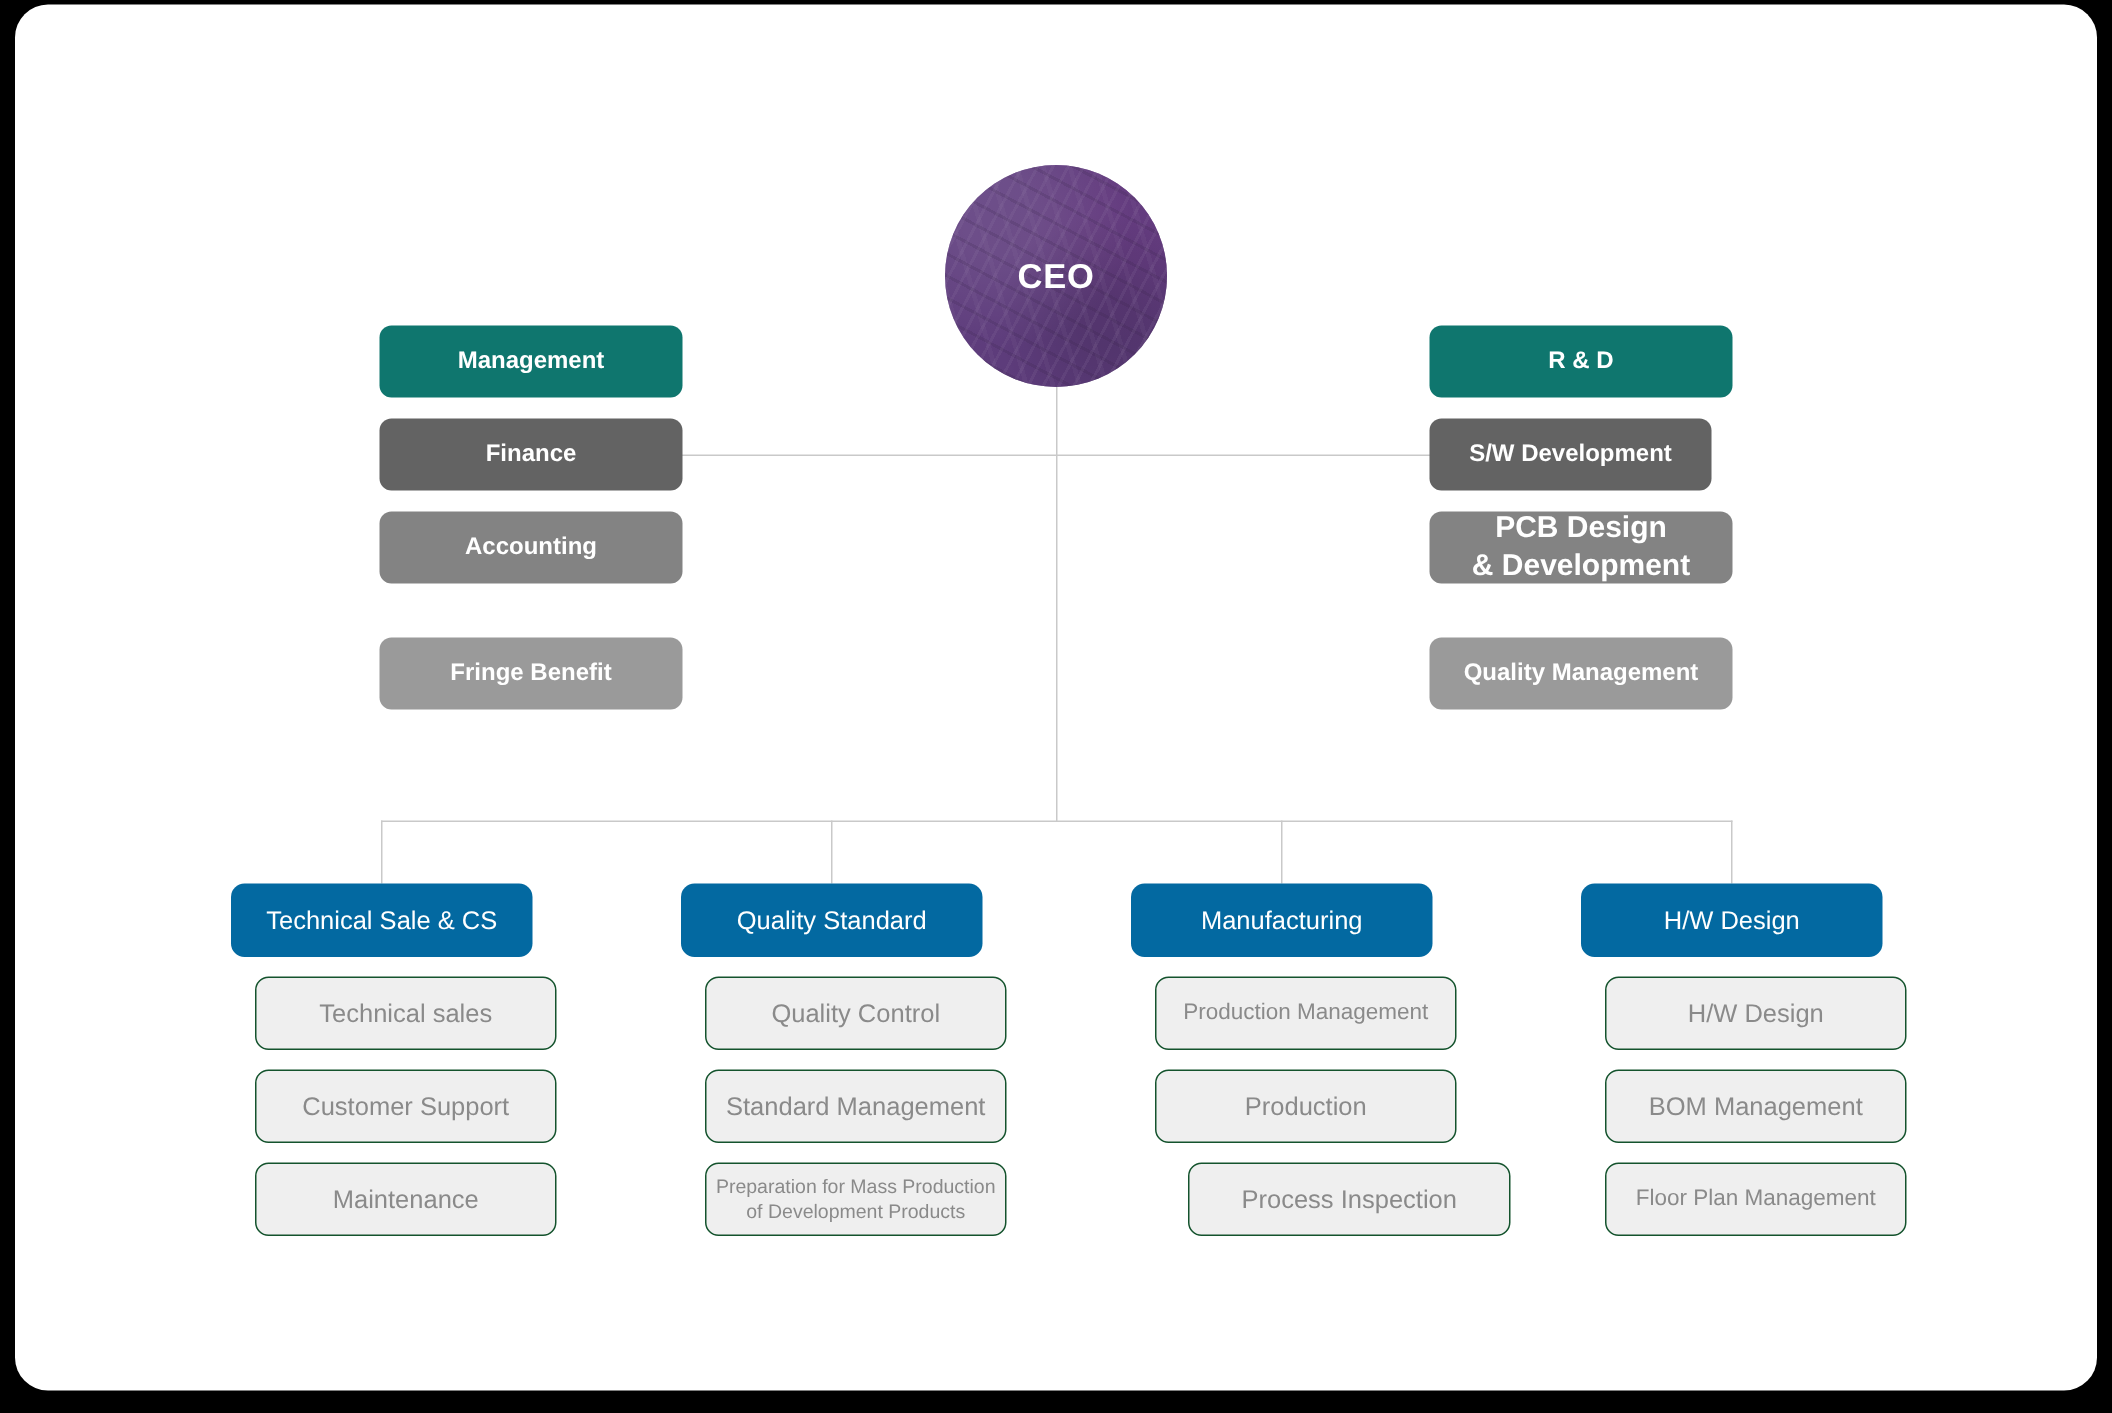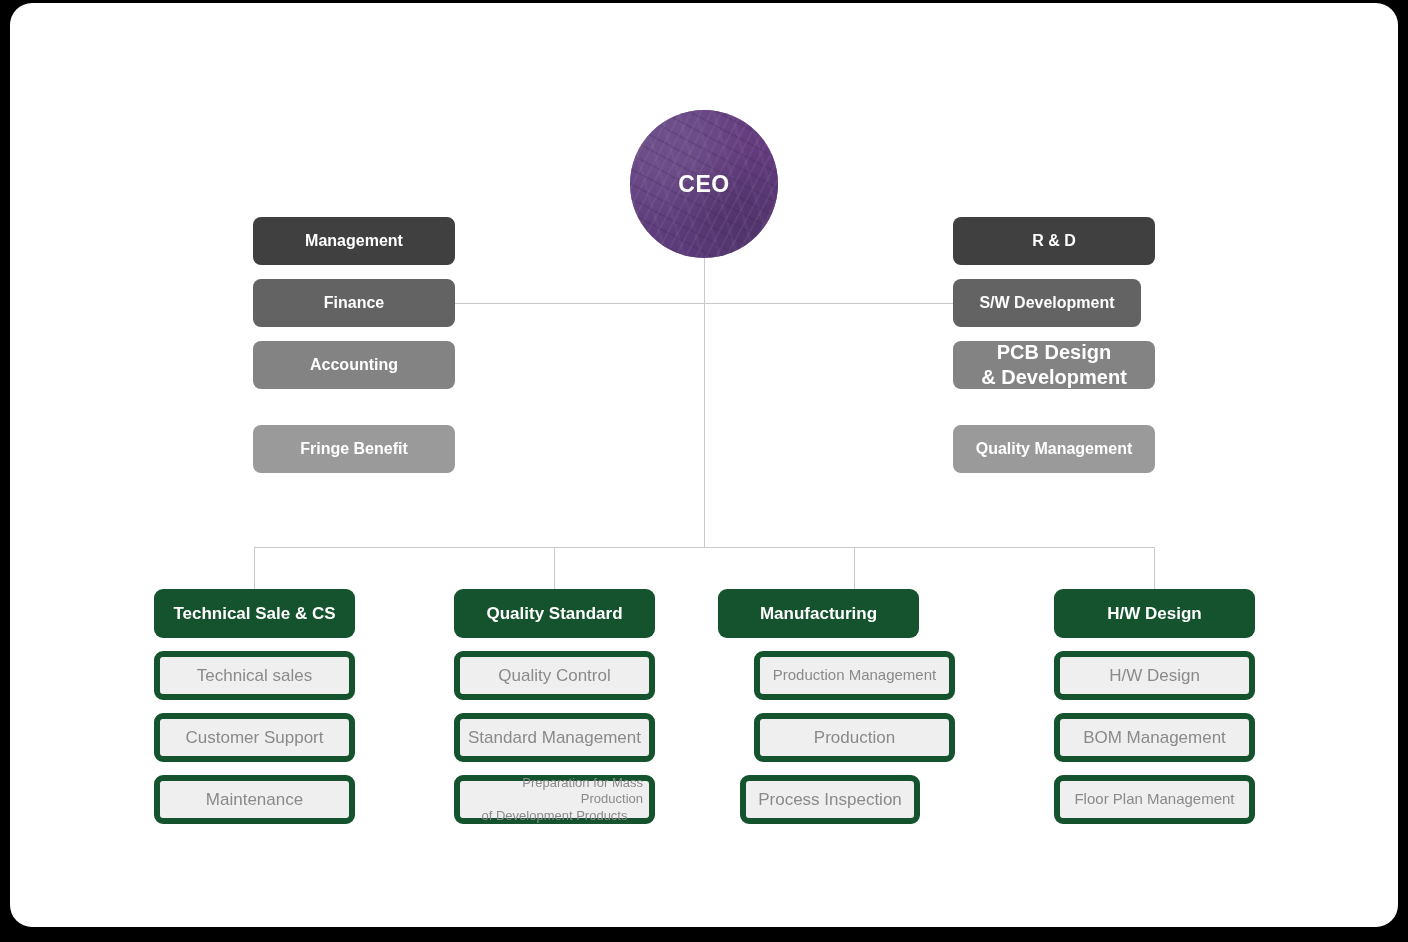--- a/index.html
+++ b/index.html
@@ -72,53 +72,54 @@
     text-align: center;
     border-radius: 8px;
     color: #ffffff;
     font-size: 16px;
     font-weight: bold;
     line-height: 1.25;
     padding: 0 8px;
   }
   .node.two-line { font-size: 20px; }
 
-  .lvl-head  { background: #404040; }
+  .lvl-head  { background: #0f766e; }
   .lvl-1     { background: #636363; }
   .lvl-2     { background: #838383; }
   .lvl-3     { background: #9a9a9a; margin-top: 22px; }
 
   
   .group-head {
     position: absolute;
     display: flex;
     align-items: center;
     justify-content: center;
-    background: #14532d;
+    background: #0369a1;
     color: #ffffff;
     border-radius: 9px;
     font-size: 17px;
-    font-weight: bold;
+    font-weight: normal;
     text-align: center;
     padding: 0 8px;
   }
   .child {
     position: absolute;
     display: flex;
     align-items: center;
     justify-content: center;
     background: #efefef;
-    border: 6px solid #14532d;
+    border: 1px solid #14532d;
     border-radius: 9px;
     color: #8a8a8a;
     font-size: 17px;
     font-weight: normal;
-    text-align: right;
+    text-align: left;
     line-height: 1.25;
     padding: 0 6px;
+    margin-left: 16px;
   }
   .child.sm  { font-size: 15px; }
   .child.xs  { font-size: 13px; }
 </style>
 </head>
 <body>
 
 <div id="card"></div>
 
 <div id="stage">
@@ -157,23 +158,23 @@
   <div class="child" style="left:154px; top:775px; width:201px; height:49px;">Maintenance</div>
 
   <div class="group-head" style="left:454px; top:589px; width:201px; height:49px;">Quality Standard</div>
   <div class="child" style="left:454px; top:651px; width:201px; height:49px;">Quality Control</div>
   <div class="child" style="left:454px; top:713px; width:201px; height:49px;">Standard Management</div>
   <div class="child xs" style="left:454px; top:775px; width:201px; height:49px; flex-direction:column;">
     <span>Preparation for Mass Production</span>
     <span>of Development Products</span>
   </div>
 
-  <div class="group-head" style="left:718px; top:589px; width:201px; height:49px;">Manufacturing</div>
+  <div class="group-head" style="left:754px; top:589px; width:201px; height:49px;">Manufacturing</div>
   <div class="child sm" style="left:754px; top:651px; width:201px; height:49px;">Production Management</div>
   <div class="child" style="left:754px; top:713px; width:201px; height:49px;">Production</div>
-  <div class="child" style="left:740px; top:775px; width:180px; height:49px;">Process Inspection</div>
+  <div class="child" style="left:776px; top:775px; width:215px; height:49px;">Process Inspection</div>
 
   <div class="group-head" style="left:1054px; top:589px; width:201px; height:49px;">H/W Design</div>
   <div class="child" style="left:1054px; top:651px; width:201px; height:49px;">H/W Design</div>
   <div class="child" style="left:1054px; top:713px; width:201px; height:49px;">BOM Management</div>
   <div class="child sm" style="left:1054px; top:775px; width:201px; height:49px;">Floor Plan Management</div>
 
 </div>
 
 </body></html>

